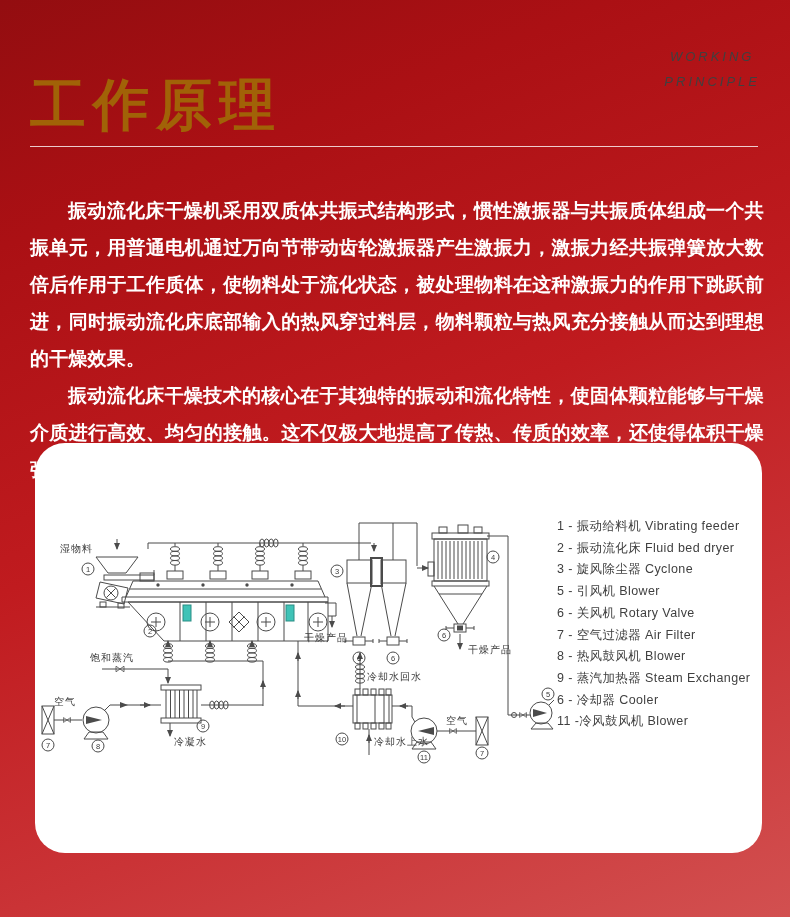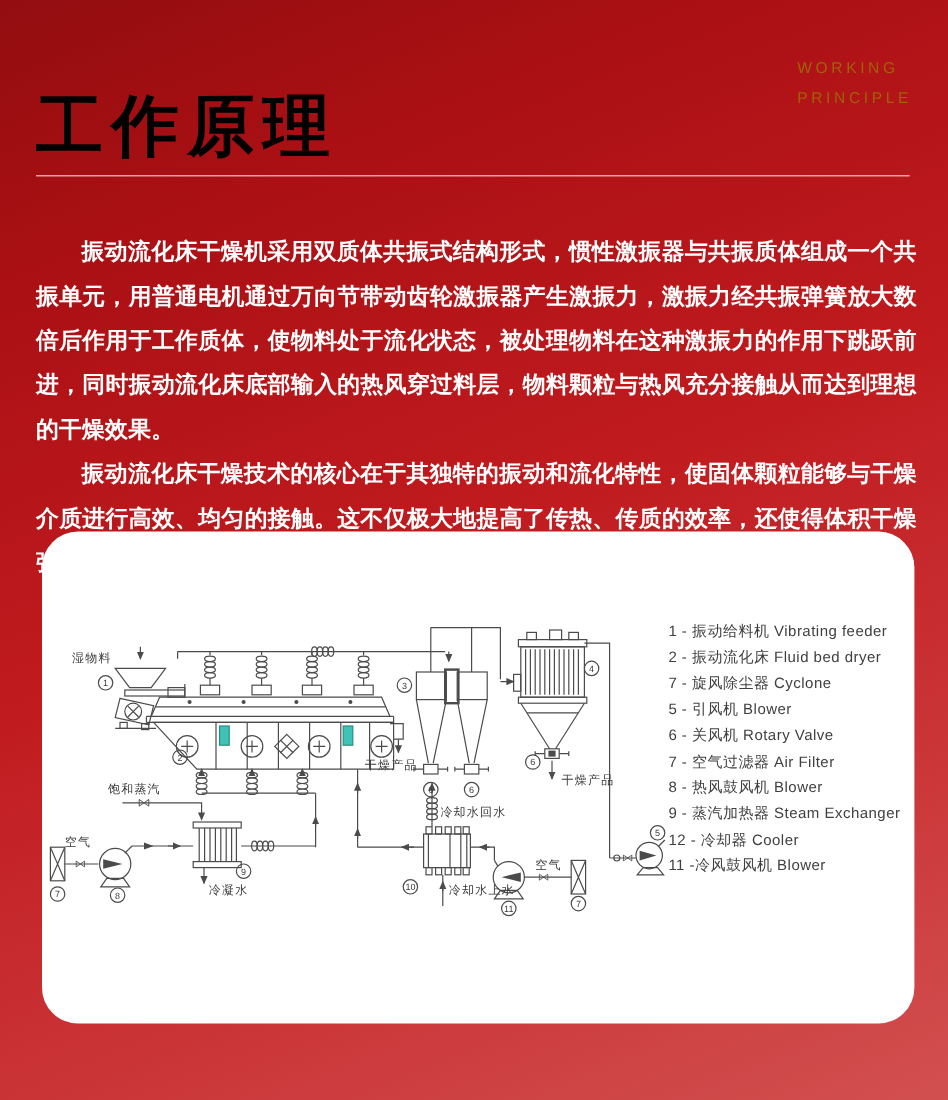--- a/index.html
+++ b/index.html
@@ -2,26 +2,26 @@
 <html><head>
 <meta charset="utf-8">
 <style>
   html,body{margin:0;padding:0;}
   body{
     width:790px;height:917px;position:relative;overflow:hidden;
     background:linear-gradient(158deg,#930d10 0%,#ab1014 20%,#c01b1f 48%,#ca3336 74%,#d25050 100%);
     font-family:"Liberation Sans",sans-serif;
   }
   .title{
-    position:absolute;left:30px;top:36px;color:#000000;
+    position:absolute;left:30px;top:36px;color:#a16207;
     font-size:56px;font-weight:900;letter-spacing:7px;line-height:1.1;
   }
   .eyebrow{
-    position:absolute;right:30px;top:44px;text-align:left;color:#a16207;
-    font-size:13px;font-weight:500;letter-spacing:3px;line-height:25px;
+    position:absolute;right:30px;top:44px;text-align:center;color:#404040;
+    font-size:13px;font-weight:500;letter-spacing:3px;line-height:25px;font-style:italic;
   }
   .divider{
     position:absolute;left:30px;top:146px;width:728px;height:1px;
     background:rgba(255,255,255,0.78);
   }
   .intro{
     position:absolute;left:30px;right:26px;top:168px;color:#ffffff;
     font-size:19px;line-height:37px;font-weight:600;text-align:justify;
     letter-spacing:0.2px;
     margin-top:24px;
@@ -315,23 +315,23 @@
         <text x="406" y="241">空气</text>
         <text x="428" y="170">干燥产品</text>
       </g>
 
     </g>
   </svg>
 
   <div class="legend">
     <div>1 - 振动给料机 Vibrating feeder</div>
     <div>2 - 振动流化床 Fluid bed dryer</div>
-    <div>7 - 旋风除尘器 Cyclone</div>
+    <div>3 - 旋风除尘器 Cyclone</div>
     <div>5 - 引风机 Blower</div>
     <div>6 - 关风机 Rotary Valve</div>
     <div>7 - 空气过滤器 Air Filter</div>
     <div>8 - 热风鼓风机 Blower</div>
     <div>9 - 蒸汽加热器 Steam Exchanger</div>
-    <div>12 - 冷却器 Cooler</div>
+    <div>6 - 冷却器 Cooler</div>
     <div>11 -冷风鼓风机 Blower</div>
   </div>
 
 </div>
 
 </body></html>

